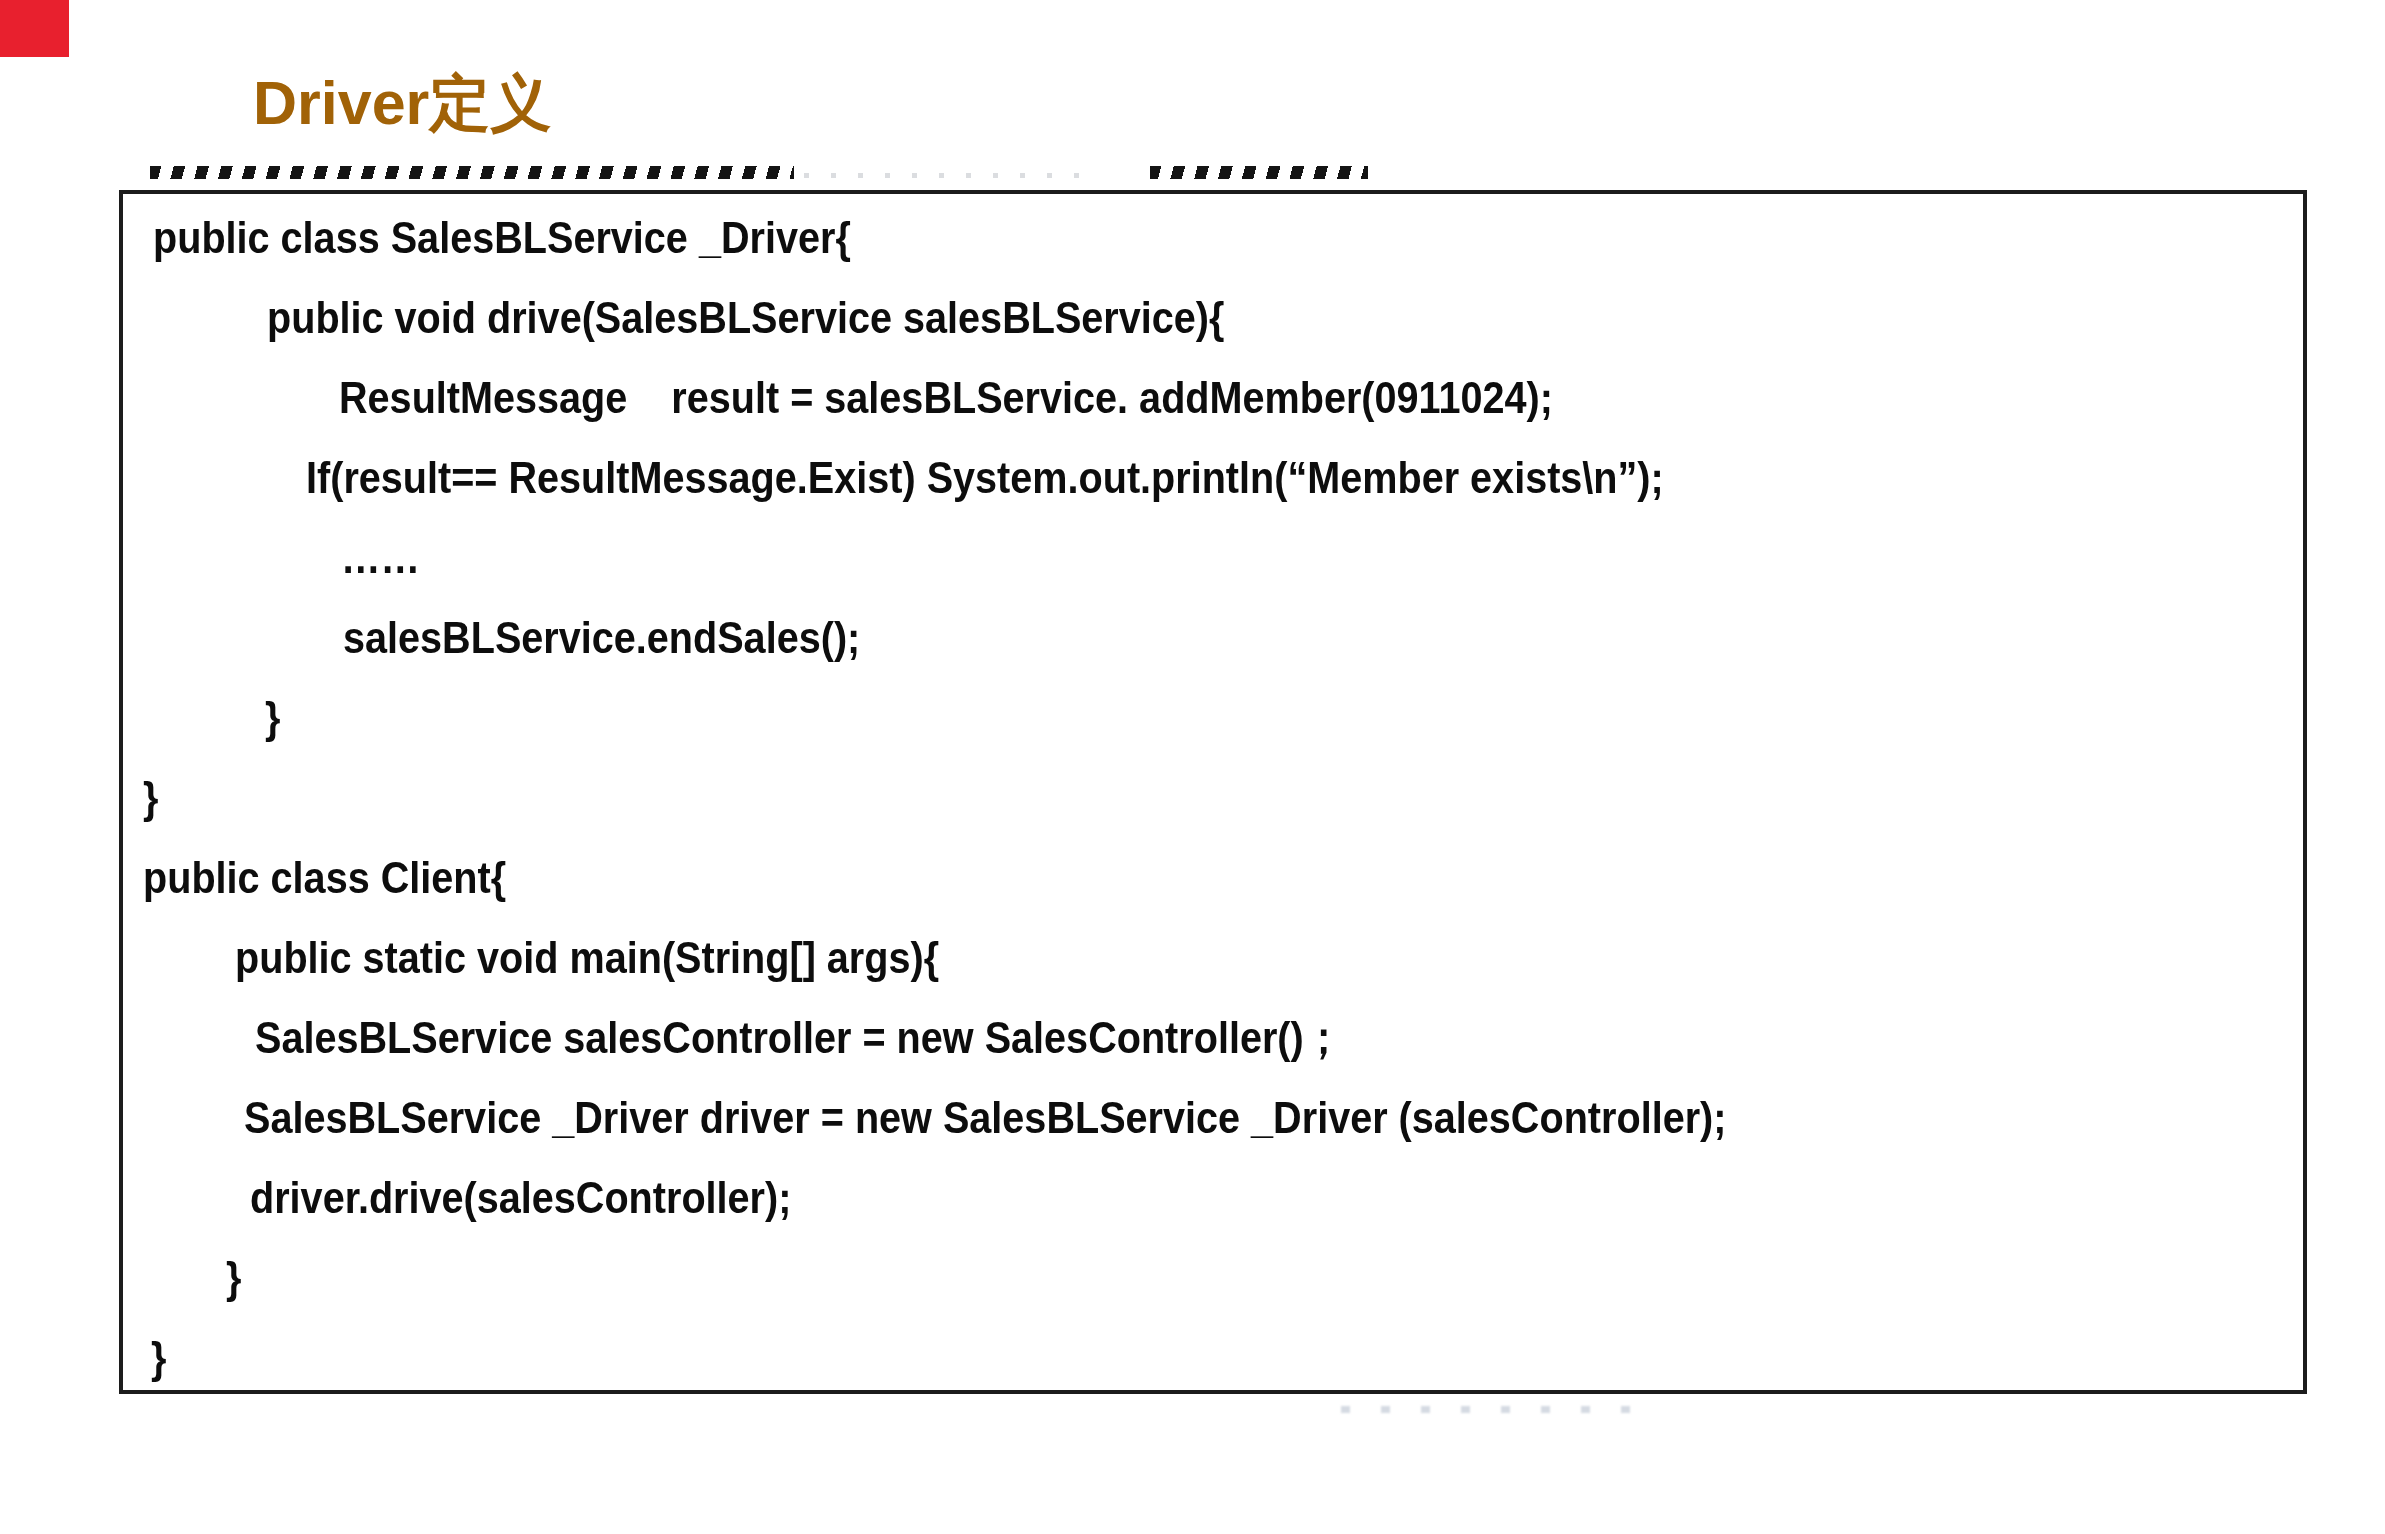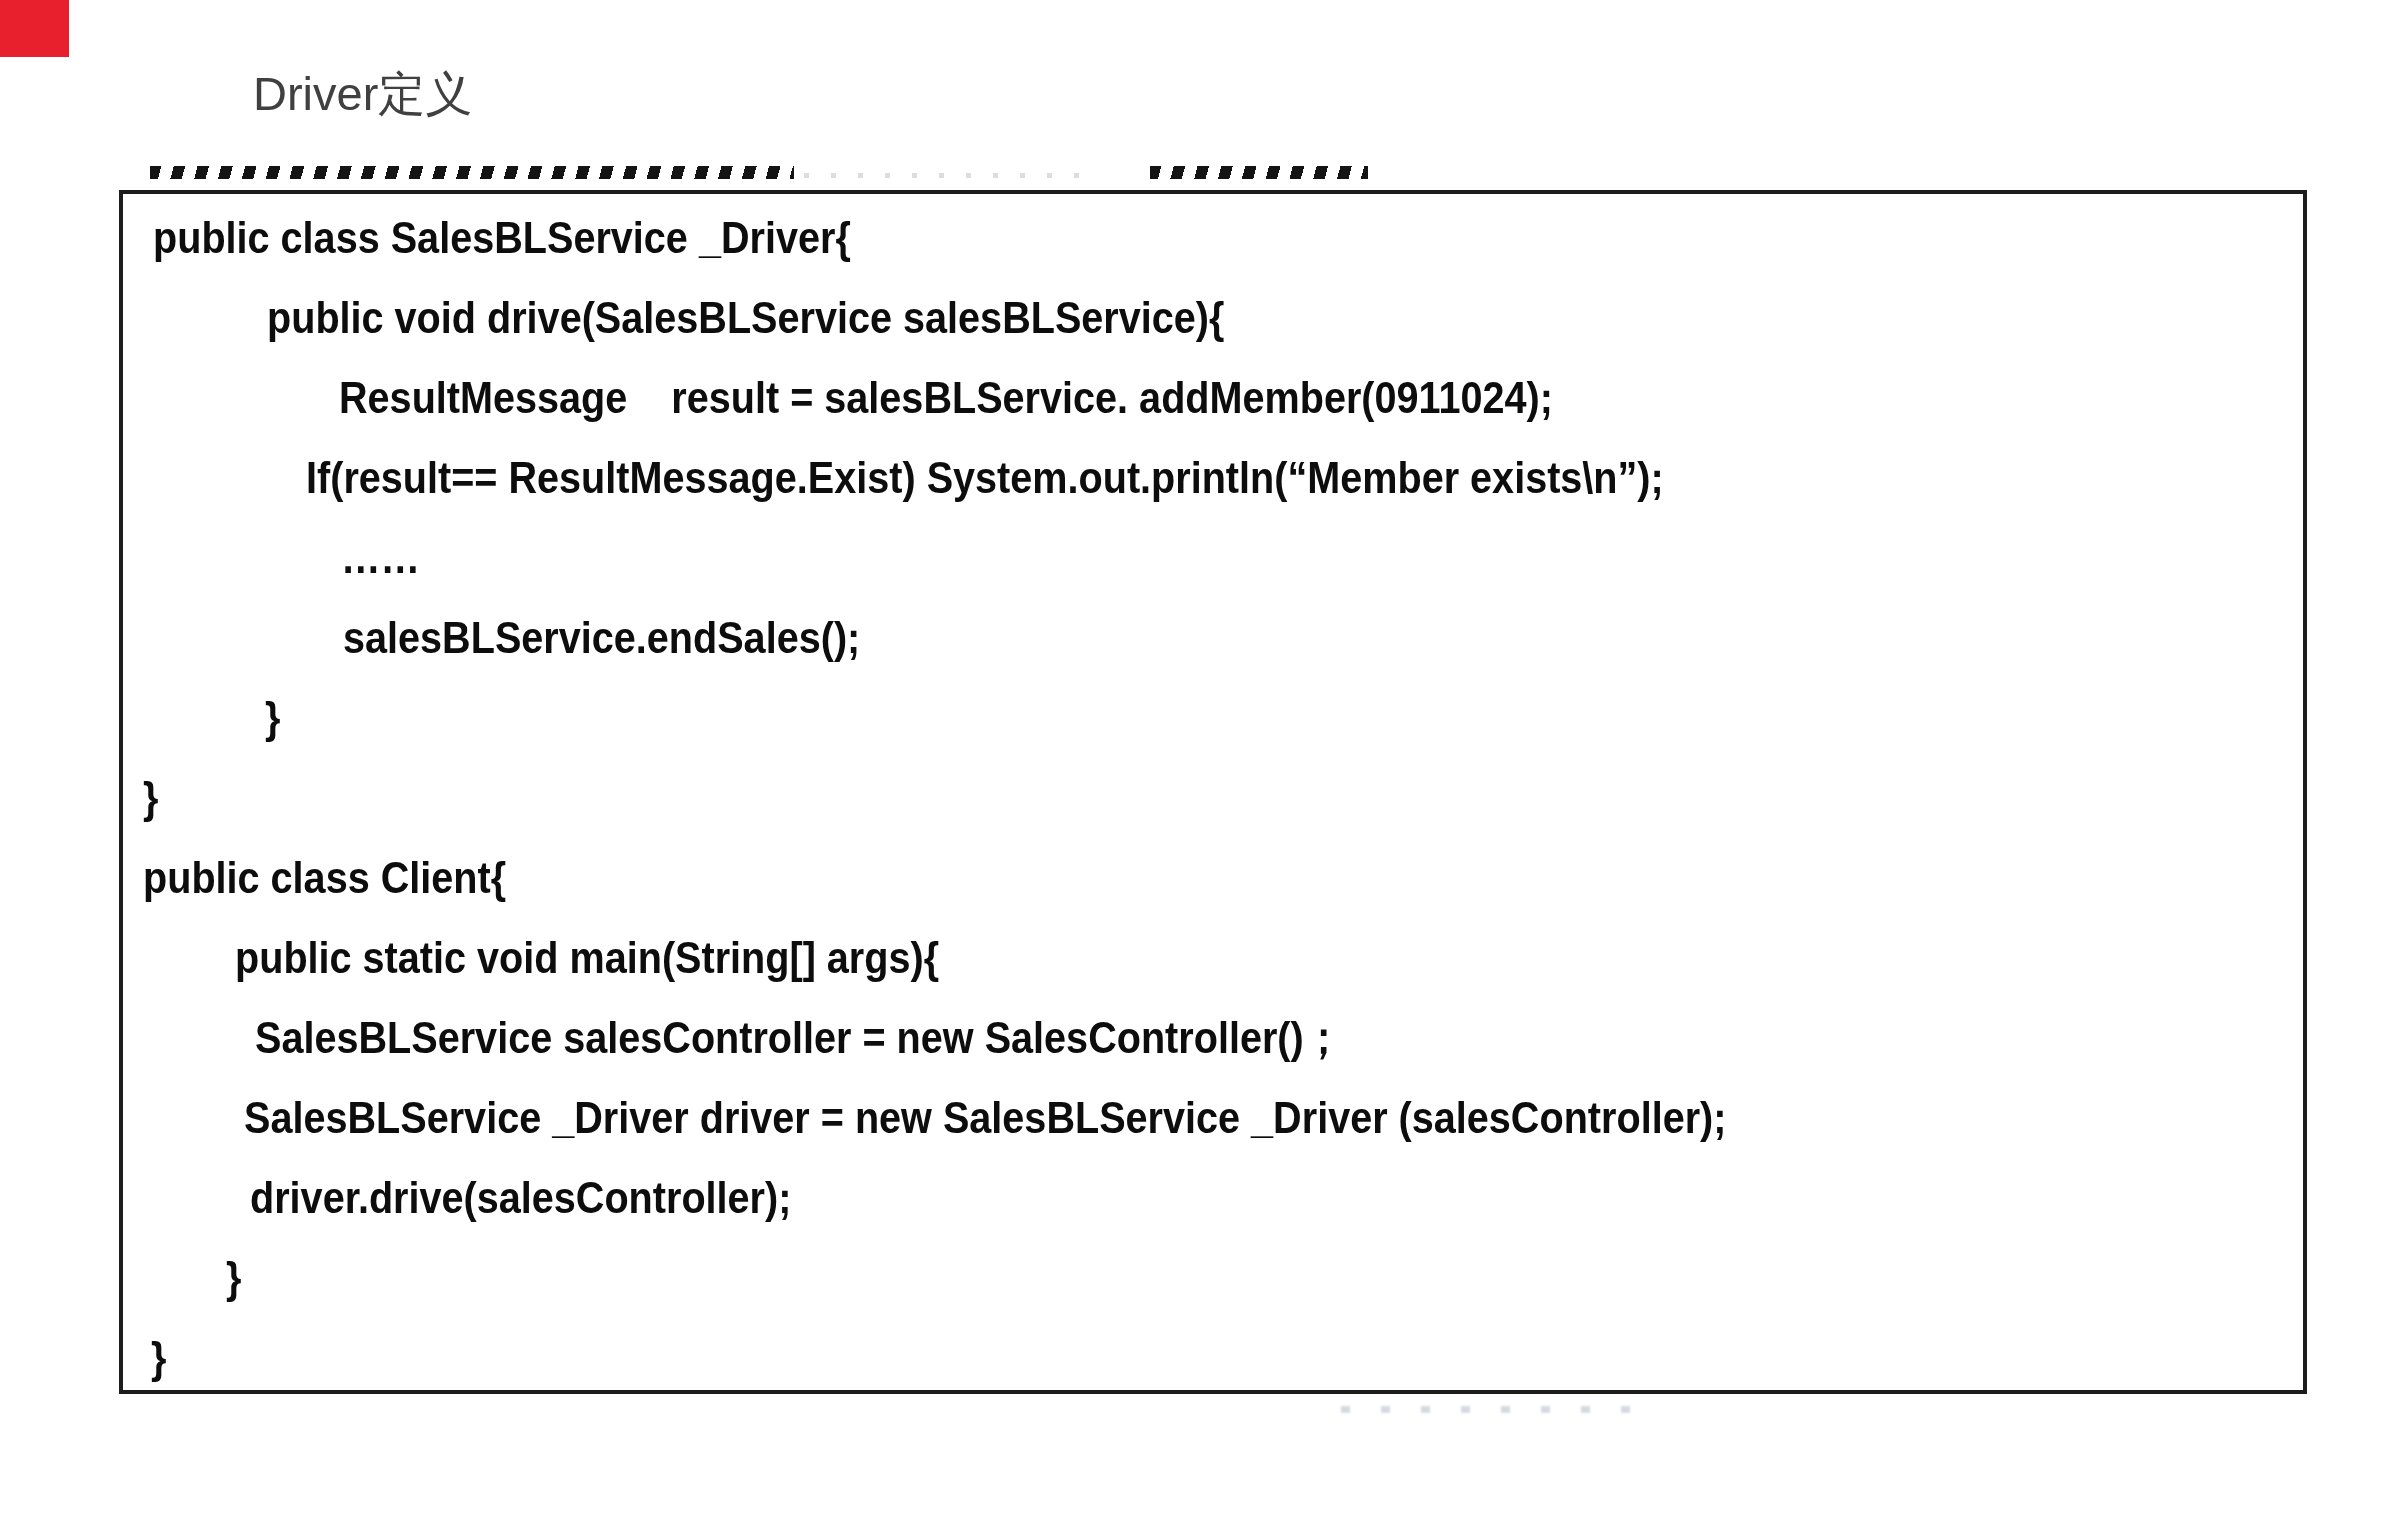--- a/index.html
+++ b/index.html
@@ -13,25 +13,25 @@
   }
   
   .red-marker{
     position:absolute;left:0;top:0;
     width:69px;height:57px;
     background:#e8202e;
   }
   
   .heading{
     position:absolute;
-    font-weight:400;
-    font-size:47px;
+    font-weight:700;
+    font-size:61px;
     letter-spacing:0px;
     white-space:nowrap;
-    color:#404040;
+    color:#a16207;
   }
   .h-def{left:253px;top:63px;}
   .h-use{left:1483px;top:814px;}
 
   
   .frag{
     position:absolute;
     filter:blur(0.6px);
   }
   .frag-dark{

